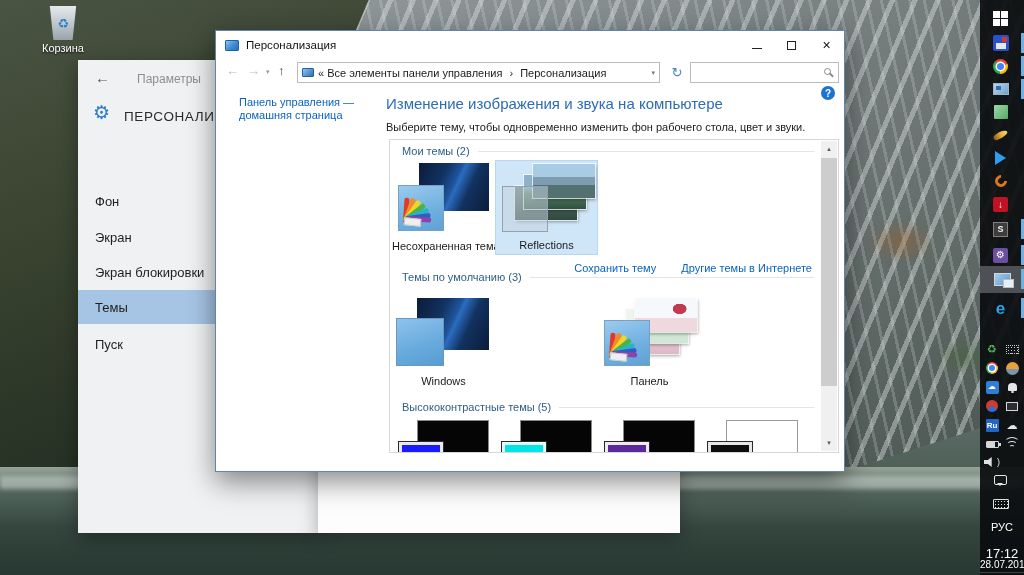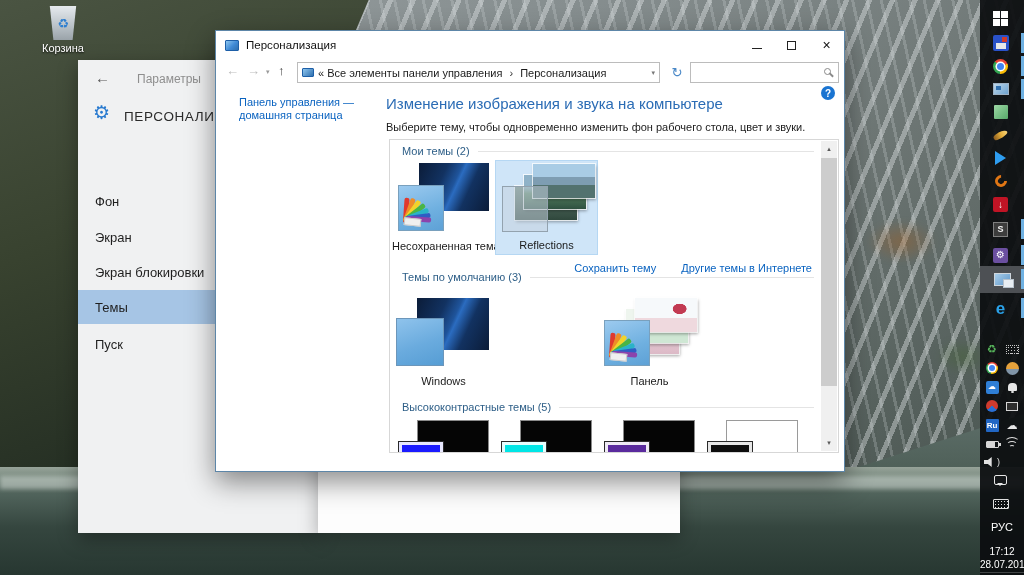--- a/index.html
+++ b/index.html
@@ -196,21 +196,21 @@
   .t-wifi span { position:absolute; left:50%; bottom:0; transform:translateX(-50%); border:1.5px solid transparent;
       border-top-color:#e0e0e0; border-radius:50%; }
   .t-wifi .w1 { width:16px; height:13px; } .t-wifi .w2 { width:11px; height:9px; } .t-wifi .w3 { width:6px; height:5px; }
   .t-spk { width:11px; height:10px; background:#e0e0e0; clip-path:polygon(0 30%,35% 30%,70% 0,70% 100%,35% 70%,0 70%); margin-right:2px; }
   .t-spkw { color:#e0e0e0; font-size:9px; }
   .t-ac { width:13px; height:10px; border:1.5px solid #e6e6e6; border-radius:2px; position:relative; }
   .t-ac::after { content:""; position:absolute; left:2px; bottom:-5px; border:3px solid transparent; border-top-color:#e6e6e6; }
   .t-kbd { width:16px; height:10px; border:1px solid #e0e0e0; border-radius:1px;
       background:radial-gradient(#e0e0e0 .6px, transparent .7px); background-size:3px 3px; }
   .t-text { position:absolute; left:0; width:44px; text-align:center; color:#fff; }
-  .t-lang { font-size:11px; } .t-time { font-size:10px; } .t-date { font-size:10px; }
+  .t-lang { font-size:11px; } .t-time { font-size:13px; } .t-date { font-size:10px; }
   .t-showdesk { position:absolute; bottom:0; left:0; width:44px; height:3px; border-top:1px solid rgba(255,255,255,.22); }
 </style>
 </head>
 <body>
 
 <div id="desktop">
 
   <div class="wp wp-sky"></div>
   <div class="wp wp-cliff"></div>
   <div class="wp wp-snow"></div>

